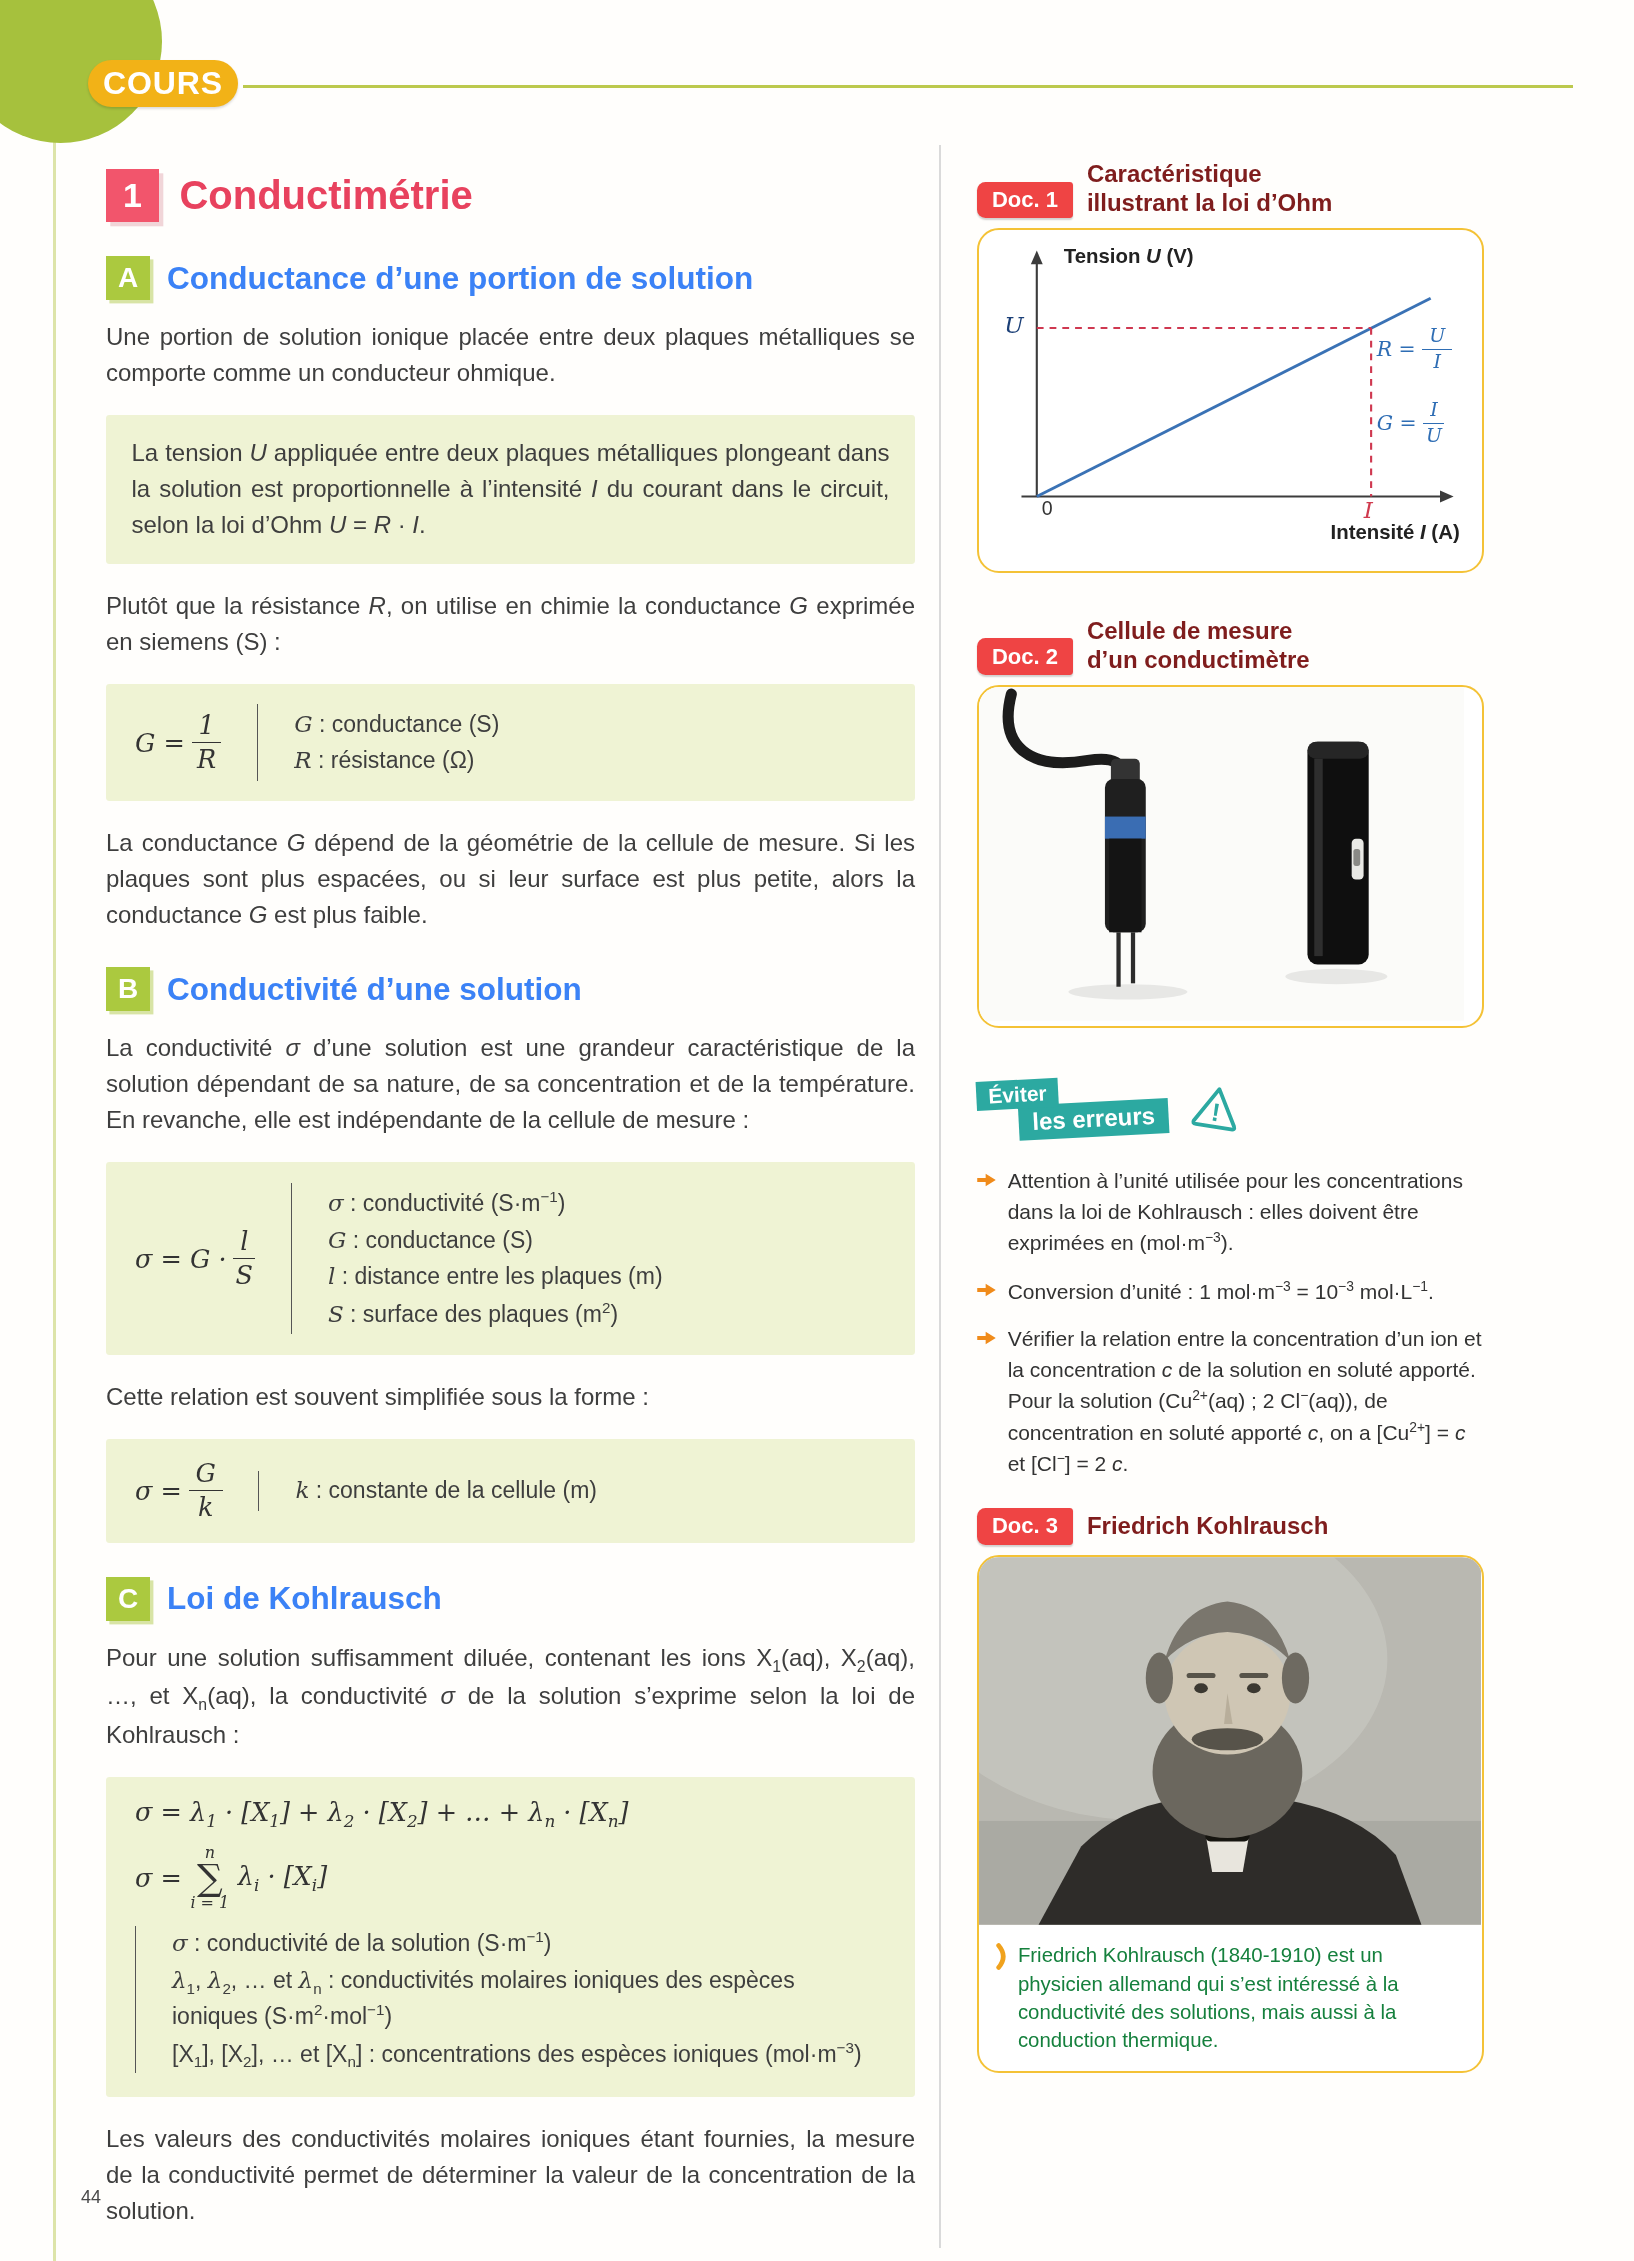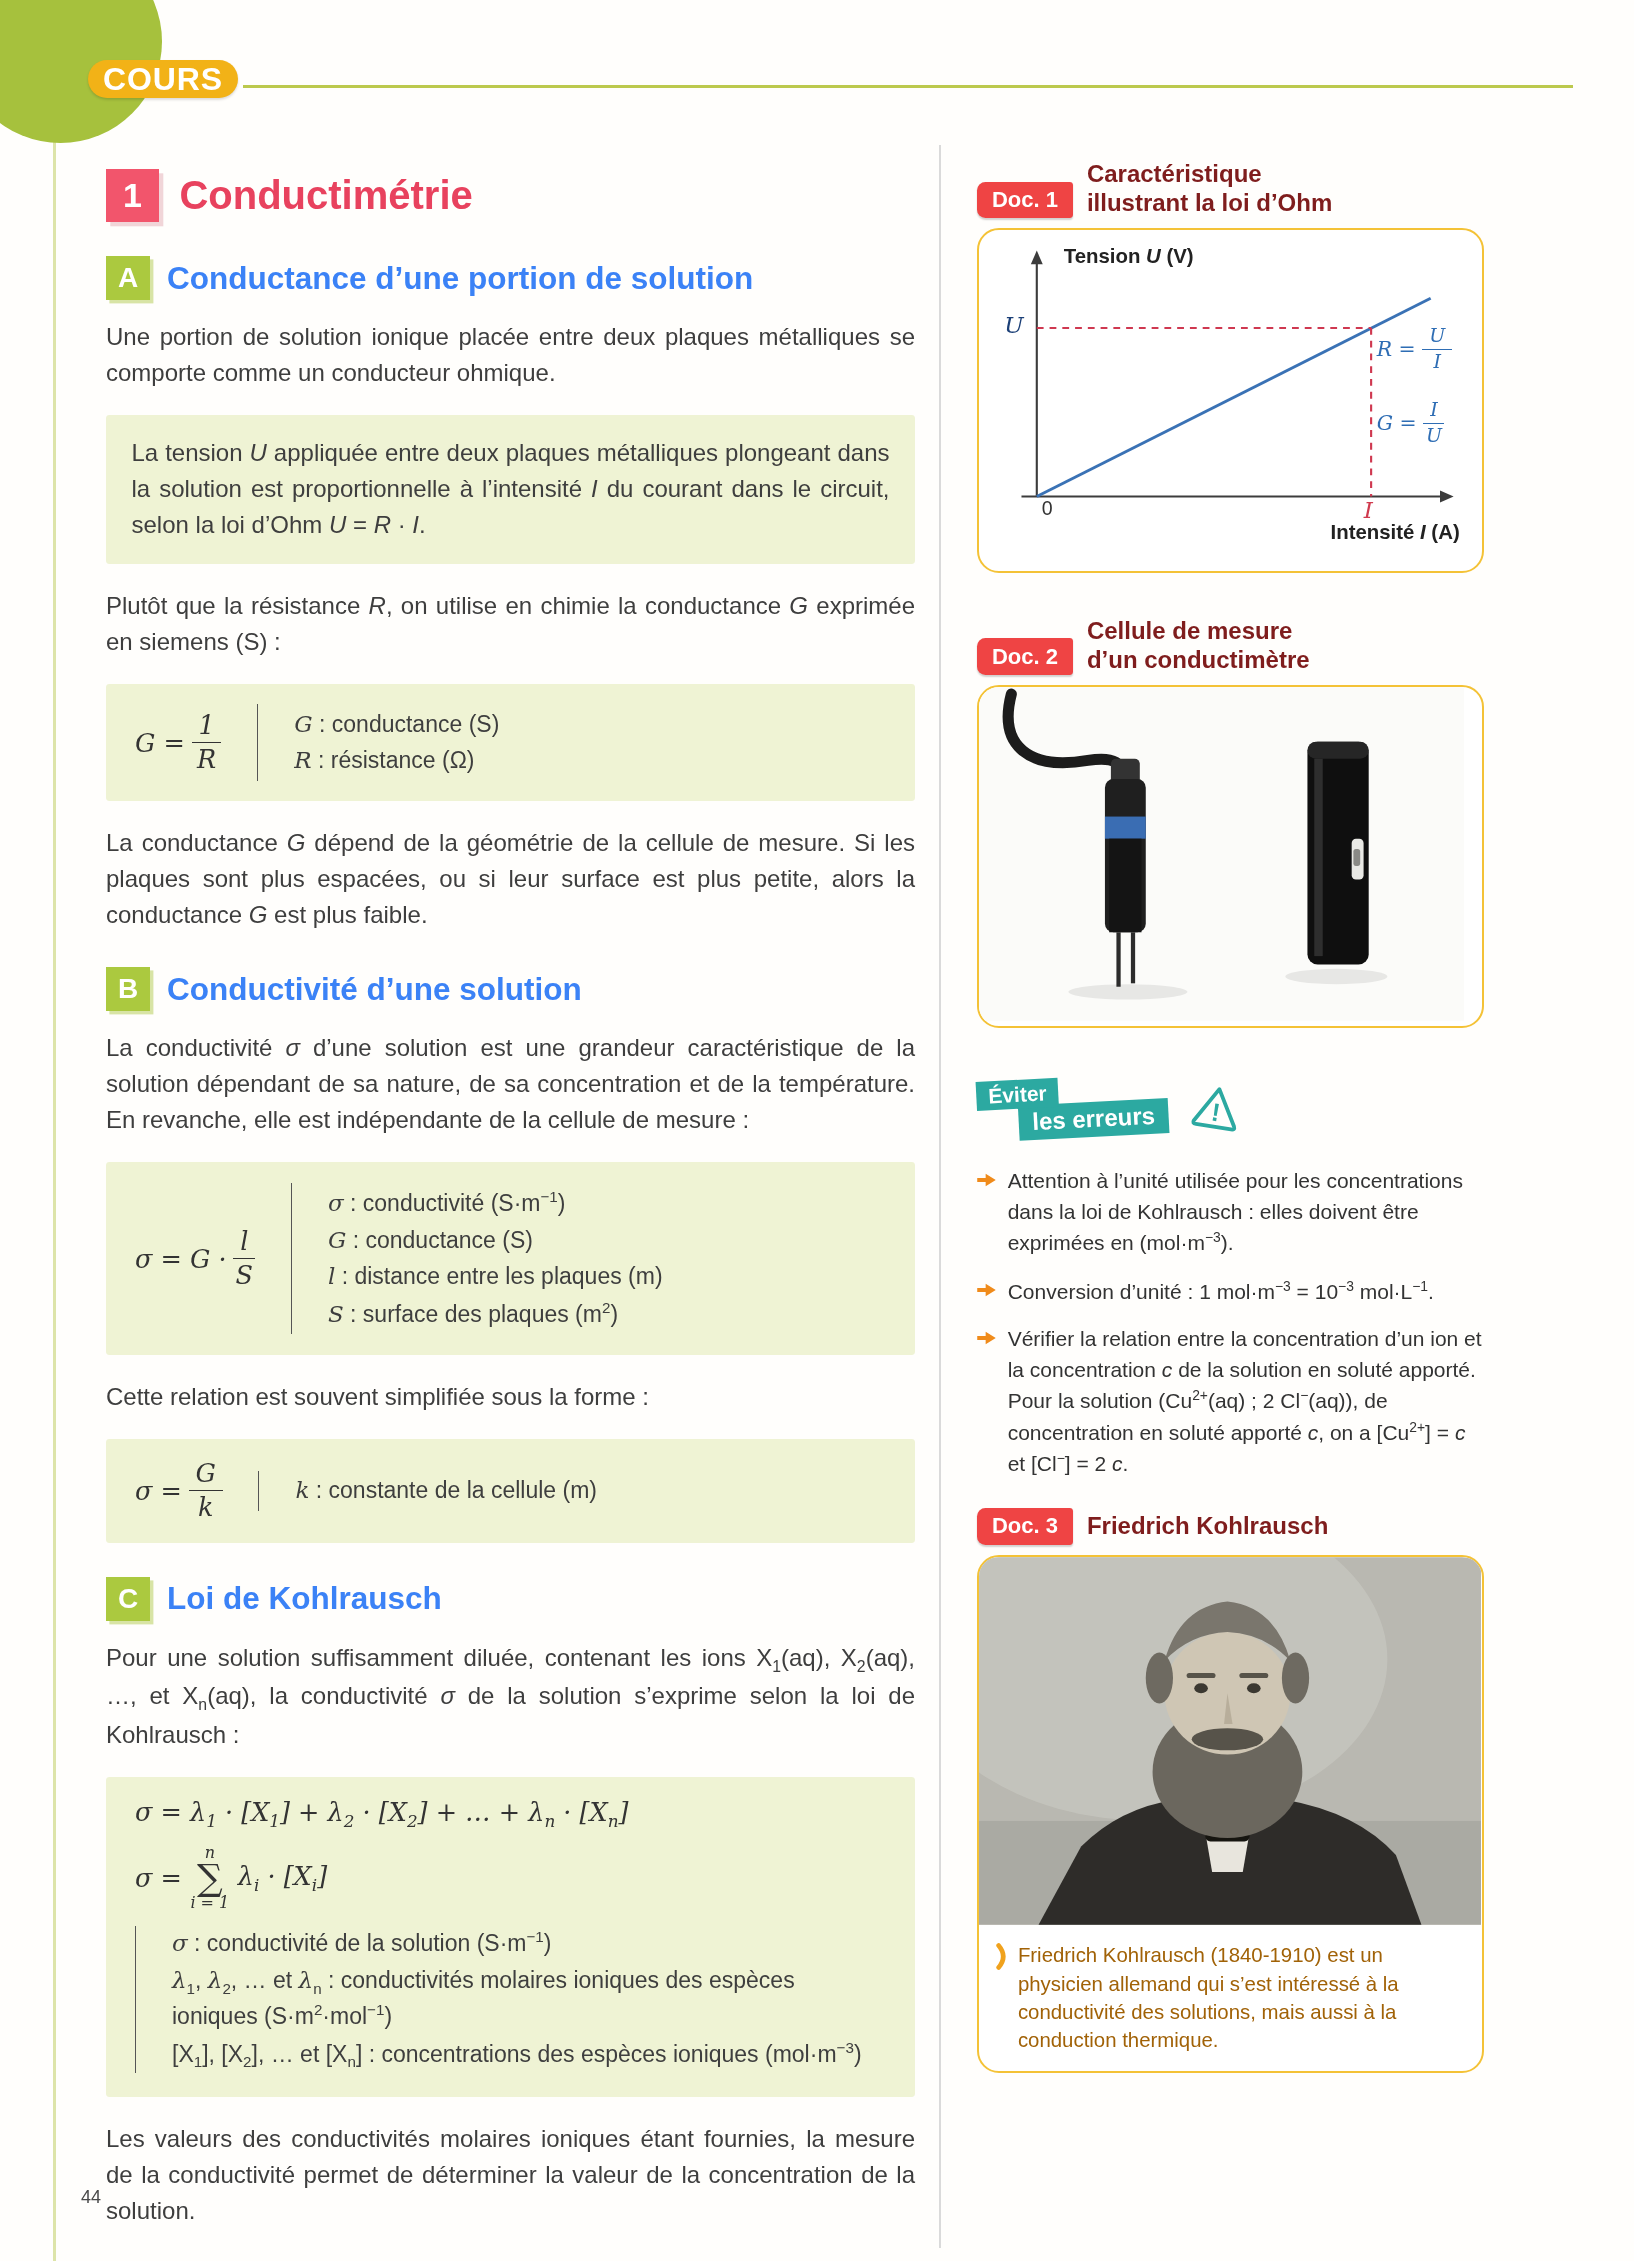--- a/index.html
+++ b/index.html
@@ -1,21 +1,21 @@
 <!DOCTYPE html>
 <html style="font-size:13.6px"><head>
 <meta charset="utf-8">
 <style>
   html,body{margin:0;padding:0;background:#ffffff;}
   .page{position:relative;width:1635px;height:2261px;background:#fffefc;overflow:hidden;
         font-family:"Liberation Sans",sans-serif;color:#3e3e3e;}
   
   .left-rule{position:absolute;left:53px;top:0;width:2.6px;height:2261px;background:#dde4a9;}
   .corner-blob{position:absolute;left:-41px;top:-60px;width:203px;height:203px;border-radius:50%;background:#a6c13d;}
-  .cours-badge{position:absolute;left:88px;top:60px;width:150px;height:38px;border-radius:27px;
+  .cours-badge{position:absolute;left:88px;top:60px;width:150px;height:47px;border-radius:27px;
         background:#f2b217;color:#fff;font-weight:bold;font-size:32px;letter-spacing:0.9px;
         display:flex;align-items:center;justify-content:center;box-shadow:0 1.7px 2.6px rgba(0,0,0,.15);}
   .header-line{position:absolute;left:243px;top:85px;width:1330px;height:2.6px;background:#bcc94d;}
   .content{position:absolute;left:106px;top:145px;right:151px;display:flex;align-items:stretch;}
   .main-col{width:809px;flex:0 0 809px;}
   .divider{width:1.7px;background:#dadada;margin-left:24px;}
   .side-col{width:507px;flex:0 0 507px;margin-left:36px;}
   .page-number{position:absolute;left:81px;bottom:53px;font-size:18px;color:#4a4a4a;}
 
   
@@ -72,21 +72,21 @@
   .g-anno-g{left:398px;top:169px;}
 
   .avoid-row{display:flex;align-items:center;gap:22px;margin:49px 0 29px;}
   .avoid-badge{transform:rotate(-3deg);}
   .avoid-l1{display:inline-block;background:#2ca9a1;color:#fff;font-weight:bold;font-size:21px;padding:2.6px 12px;}
   .avoid-l2{display:block;width:max-content;background:#2ca9a1;color:#fff;font-weight:bold;font-size:24px;
         padding:3.4px 13.6px;margin-left:41px;margin-top:-3.4px;}
   .warn-tri{transform:rotate(9deg);}
   .err-item{display:flex;gap:12px;font-size:21px;line-height:1.45;color:#333;margin-bottom:17px;text-align:left;}
   .err-item .arrow{flex:0 0 auto;margin-top:6px;}
-  .caption{display:flex;gap:10.2px;padding:13.6px 17px 17px;font-size:20.4px;line-height:1.38;color:#a16207;justify-content:center;}
+  .caption{display:flex;gap:10.2px;padding:13.6px 17px 17px;font-size:20.4px;line-height:1.38;color:#15803d;justify-content:center;}
   .caption .marker{flex:0 0 auto;margin-top:1.7px;}
   i{font-style:italic;}
 </style>
 </head>
 <body>
 
 <div class="page">
   <div class="left-rule"></div>
   <div class="corner-blob"></div>
   <div class="cours-badge">COURS</div>

